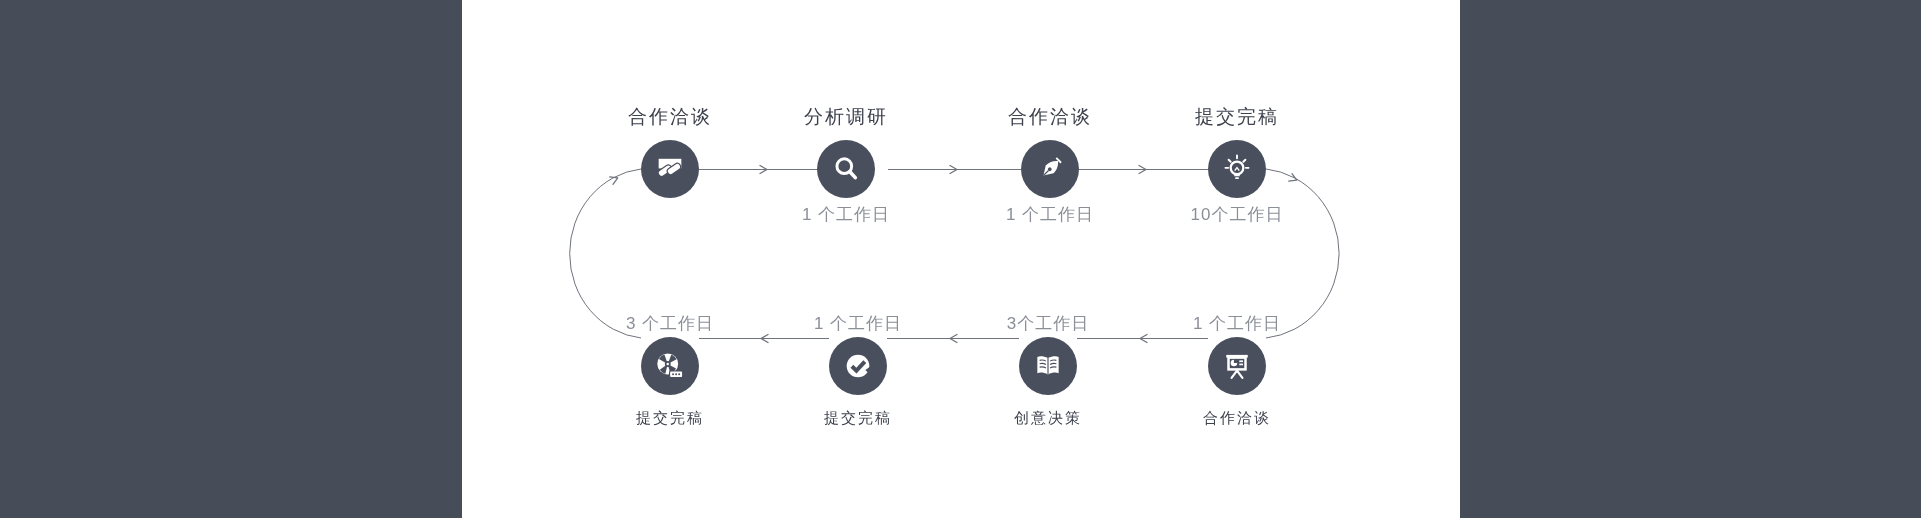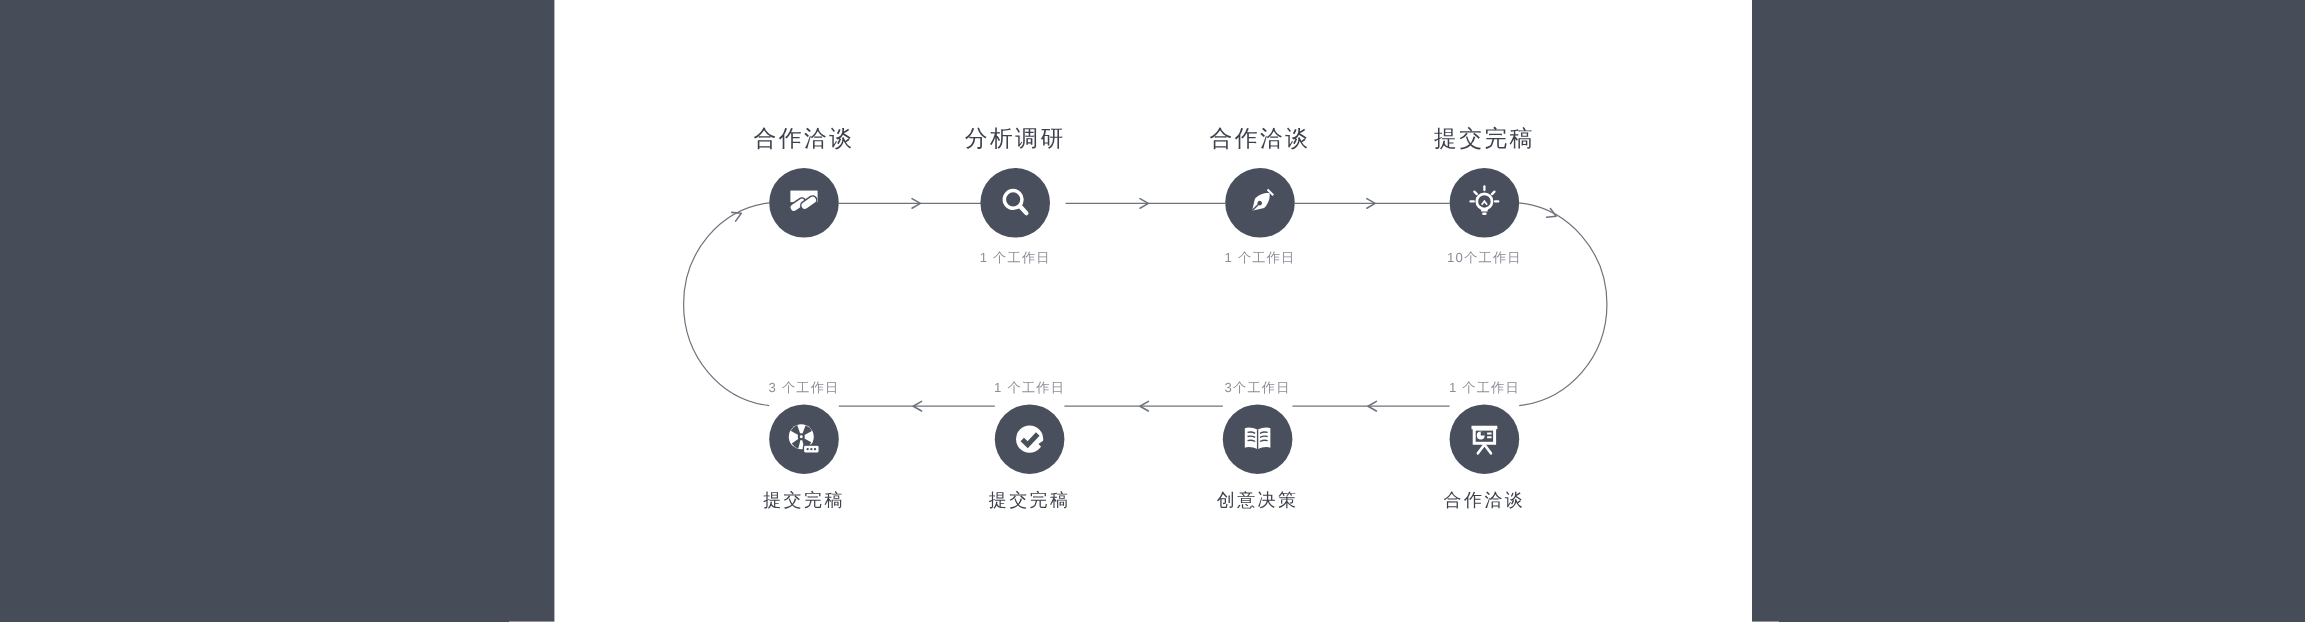--- a/index.html
+++ b/index.html
@@ -15,21 +15,21 @@
   .connectors{position:absolute;left:0;top:0;}
   .step{position:absolute;width:160px;display:flex;flex-direction:column;align-items:center;}
   .step.top{top:106px;}
   .step.bottom{top:287px;margin-top:28px;}
   .step-label{
     font-size:19px;line-height:22px;color:#3d414c;letter-spacing:2px;
     text-align:center;white-space:nowrap;
   }
   .step.bottom .step-label{font-size:15px;line-height:24px;margin-top:11px;}
   .step-days{
-    font-size:11px;line-height:18px;color:#8b8f98;letter-spacing:1px;
+    font-size:17px;line-height:18px;color:#8b8f98;letter-spacing:1px;
     text-align:center;white-space:nowrap;min-height:18px;
   }
   .step.top .step-days{margin-top:8px;}
   .circle{
     width:58px;height:58px;border-radius:50%;background:#4a4f5d;
     display:flex;align-items:center;justify-content:center;flex:0 0 auto;
   }
   .step.top .circle{margin-top:12px;}
   .step.bottom .circle{margin-top:4px;}
 </style>

